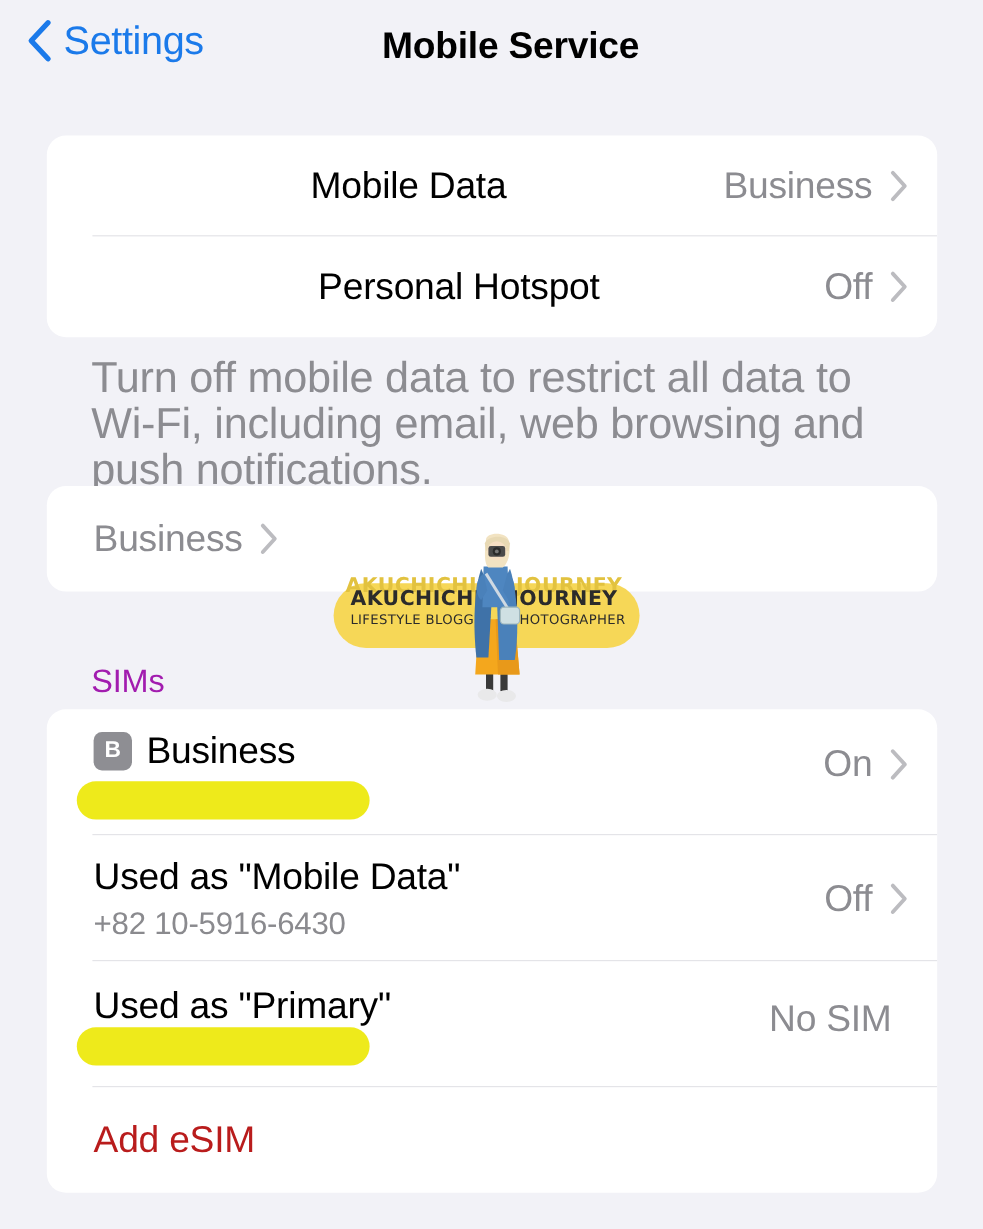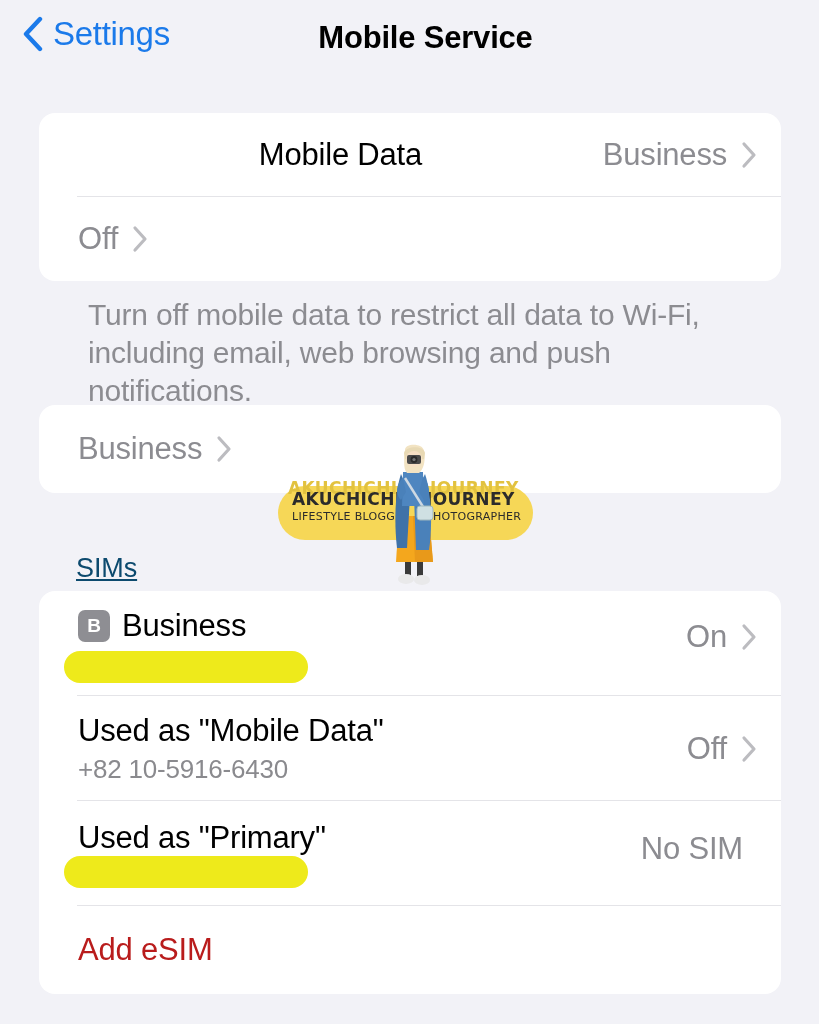--- a/index.html
+++ b/index.html
@@ -123,35 +123,33 @@
   }
   .link-row .row-title {
     color: #b91c1c;
   }
 
   
   .footer-note {
     position: absolute;
     left: 76px;
     width: 690px;
-    font-size: 30px;
+    font-size: 36px;
     line-height: 38px;
     color: #8c8c91;
     letter-spacing: -0.2px;
-    margin-left: 12px;
   }
 
   
   .group-header {
     position: absolute;
     left: 76px;
     font-size: 27px;
-    color: #0c4a6e;
+    color: #a21caf;
     letter-spacing: -0.1px;
-    text-decoration: underline;
   }
 
   
   .sim-badge {
     width: 32px;
     height: 32px;
     border-radius: 7px;
     background: #8e8e93;
     color: #fff;
     font-size: 19px;
@@ -255,20 +253,23 @@
       <div class="row-value">Business</div>
       <span>
         <svg class="chev" viewBox="0 0 16 28" aria-hidden="true">
           <polyline points="3,3 13,14 3,25" fill="none" stroke="#bcbcc0" stroke-width="3.2" stroke-linecap="round" stroke-linejoin="round"></polyline>
         </svg>
       </span>
     </div>
   </div>
 
   <div class="row">
+    <div class="row-left">
+      <div class="row-title">Personal Hotspot</div>
+    </div>
     <div class="row-right">
       <div class="row-value">Off</div>
       <span>
         <svg class="chev" viewBox="0 0 16 28" aria-hidden="true">
           <polyline points="3,3 13,14 3,25" fill="none" stroke="#bcbcc0" stroke-width="3.2" stroke-linecap="round" stroke-linejoin="round"></polyline>
         </svg>
       </span>
     </div>
   </div>
 

